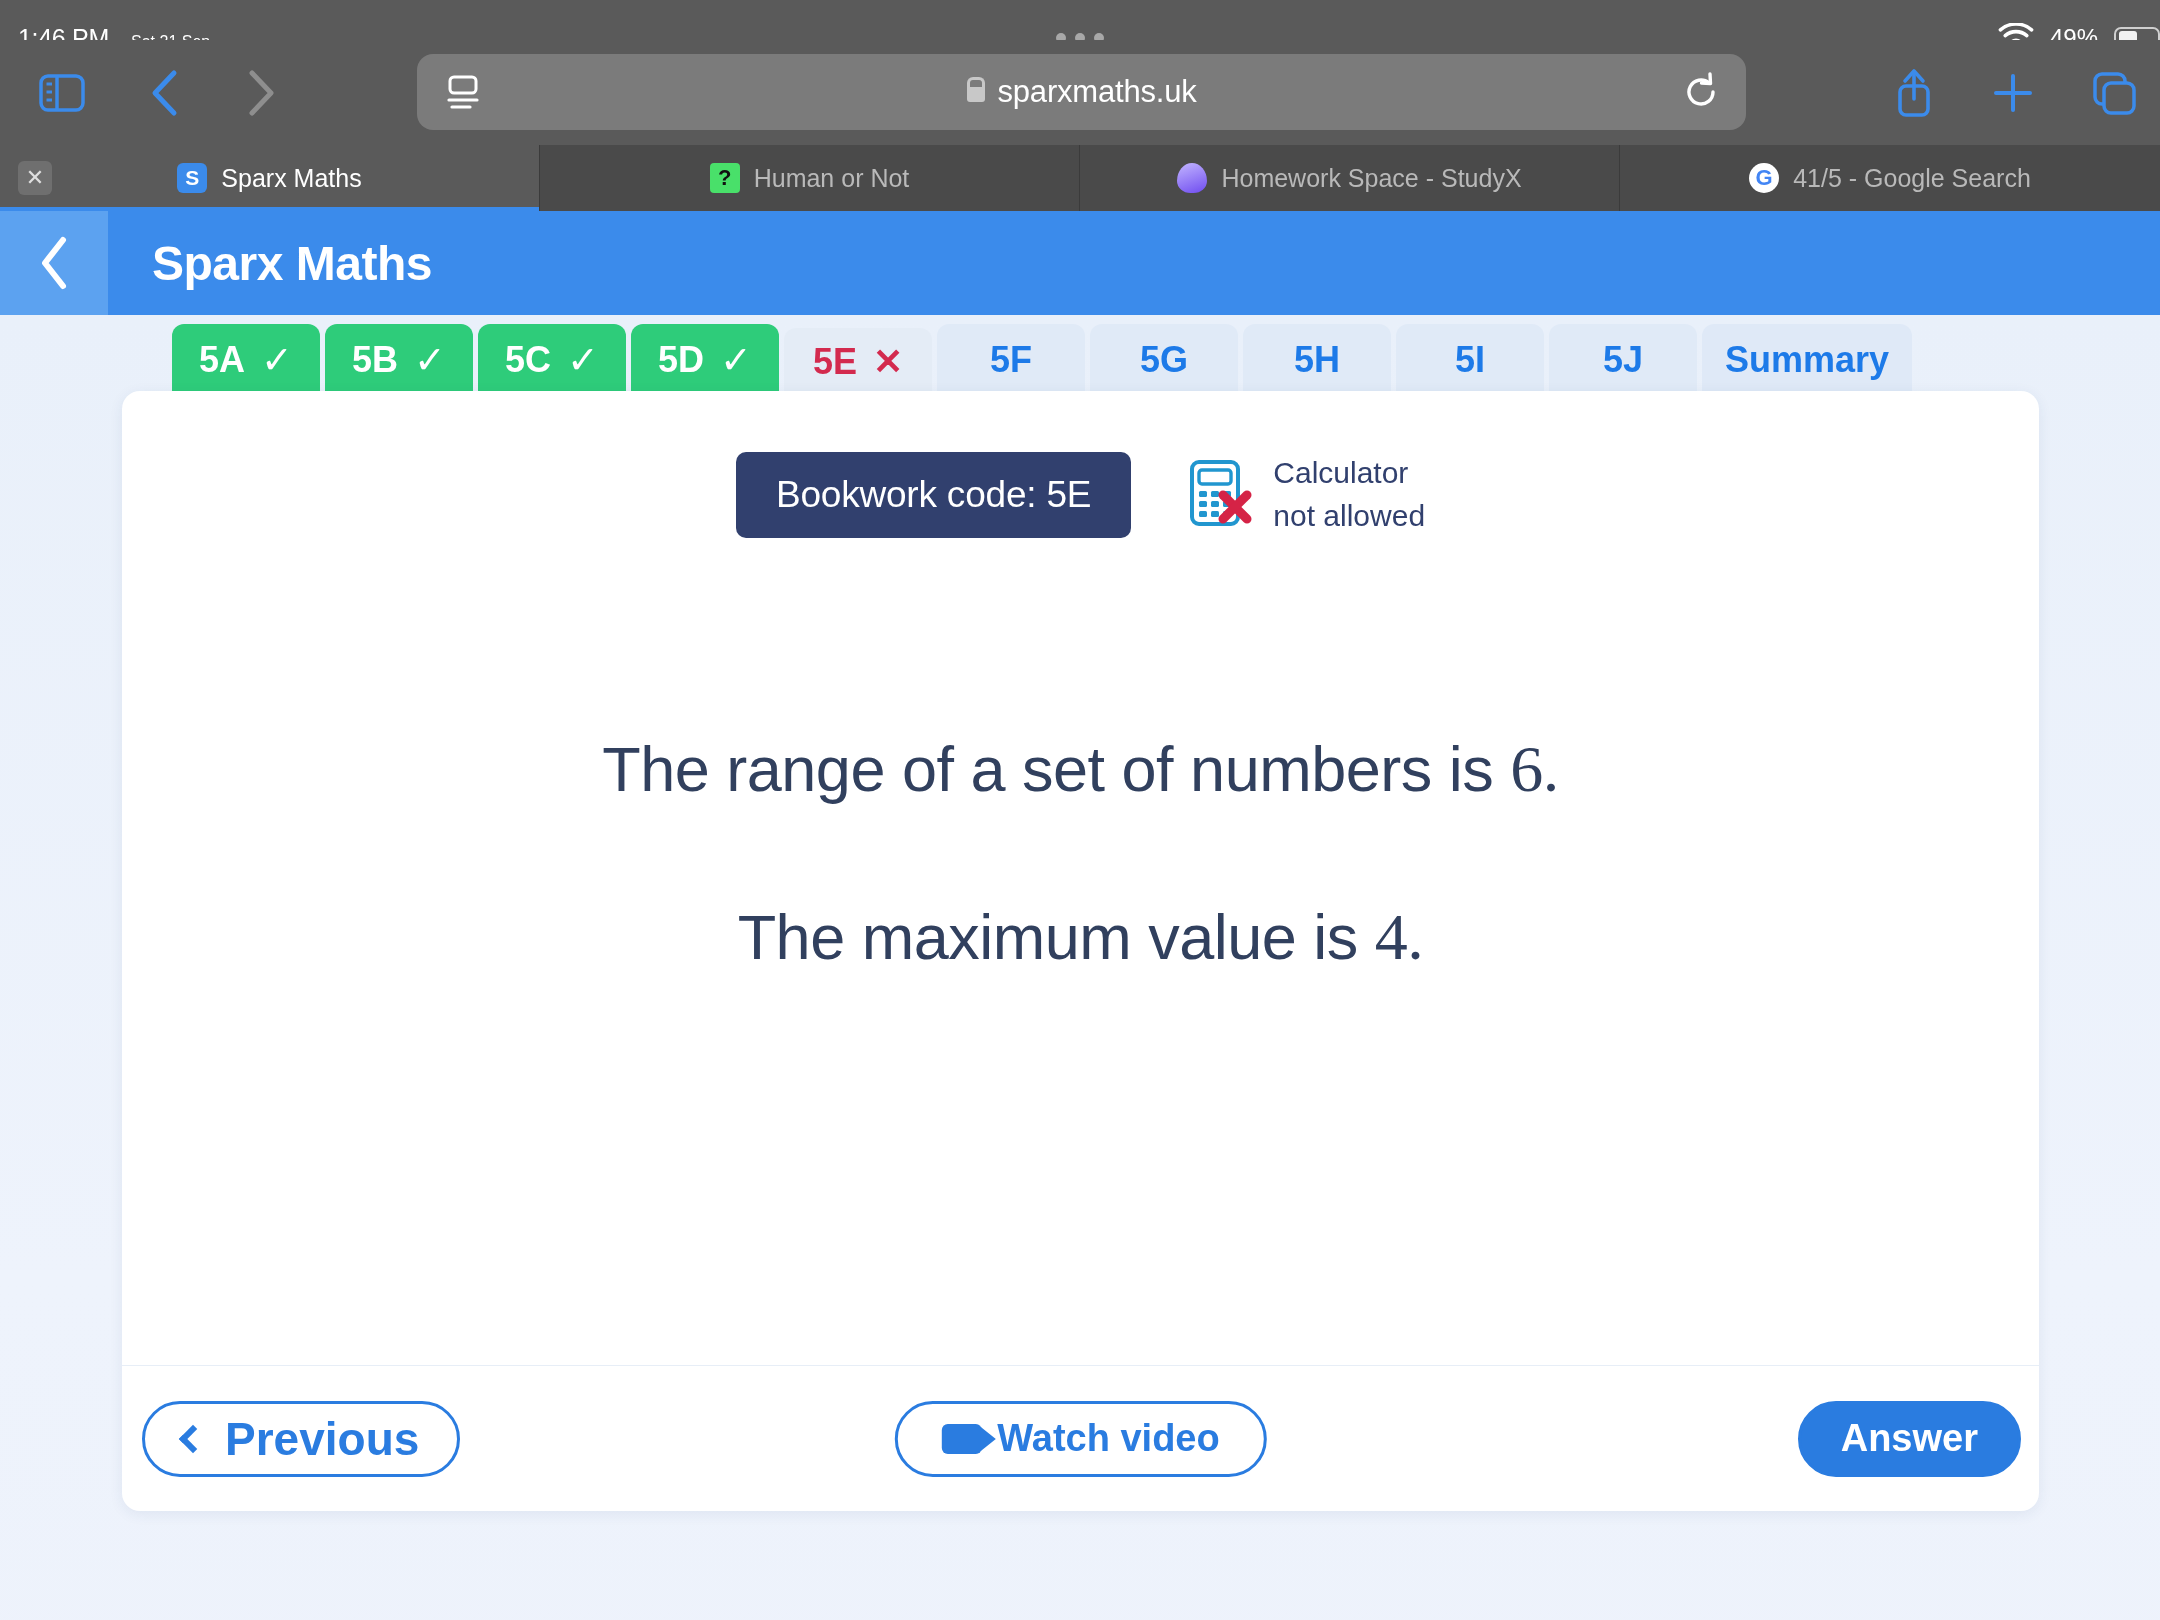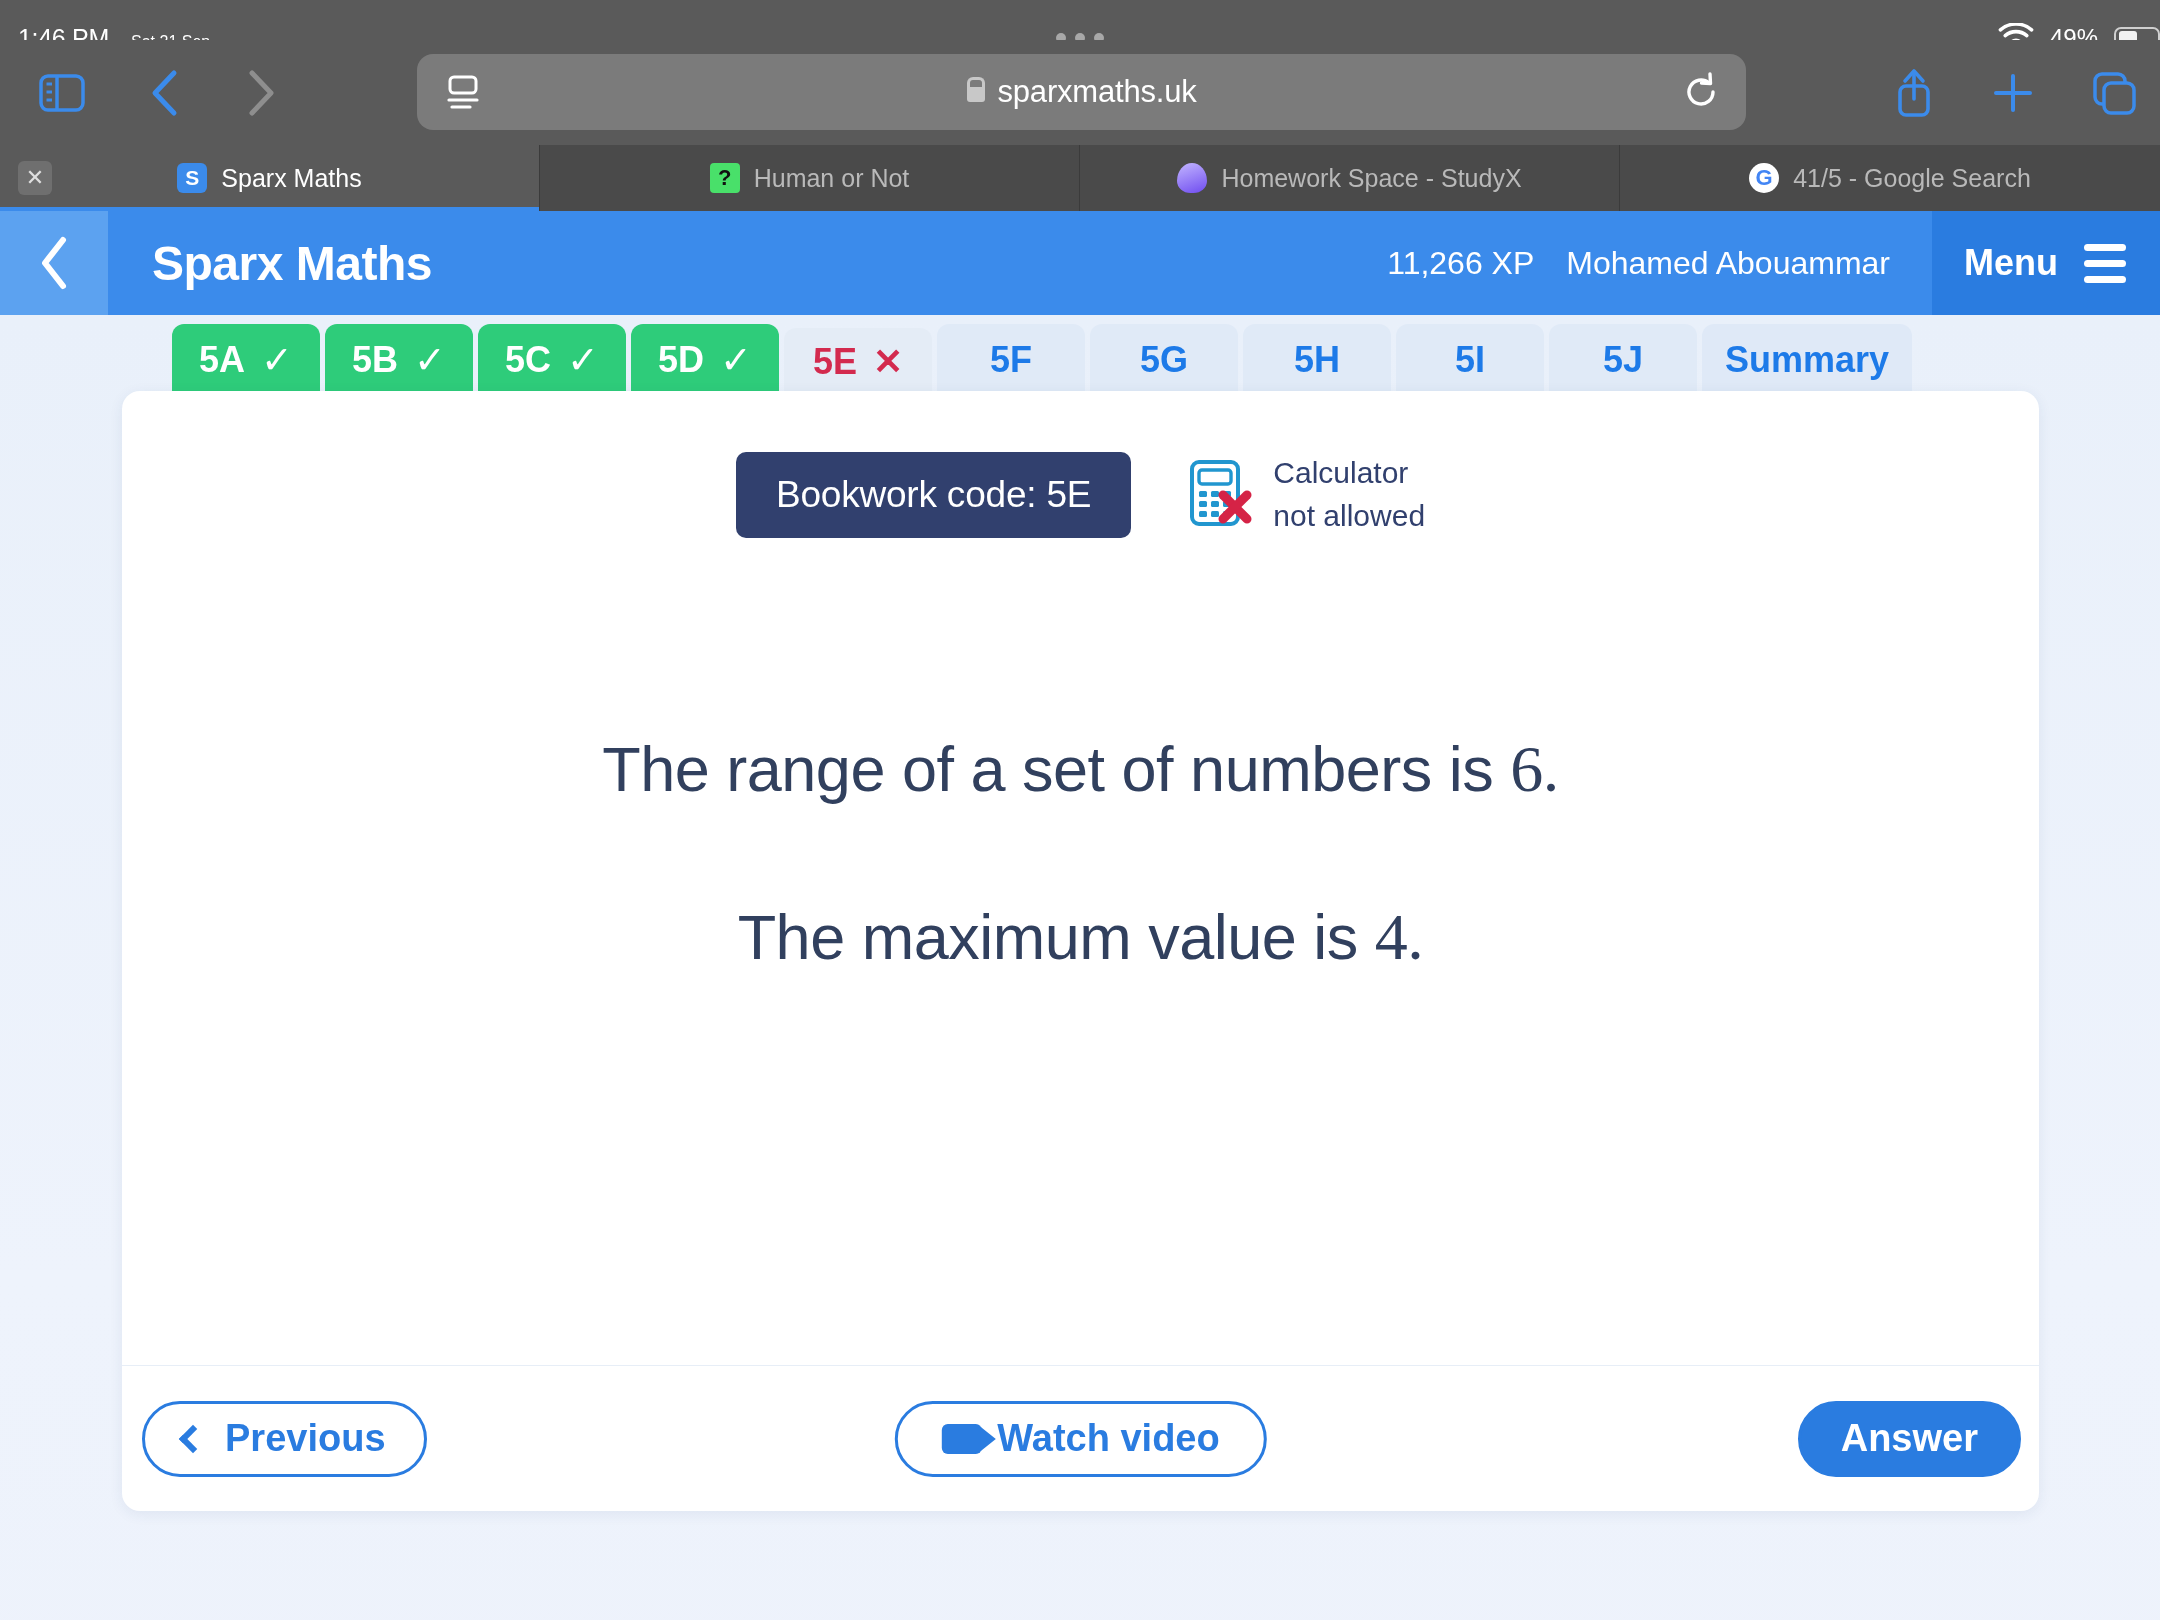--- a/index.html
+++ b/index.html
@@ -206,21 +206,21 @@
   }
   .btn {
     border-radius: 60px;
     display: flex; align-items: center; justify-content: center; gap: 16px;
     font-weight: 700;
     cursor: pointer;
   }
   .btn-prev {
     position: absolute; left: 20px;
     border: 3px solid #2a7ce0; color: #2a7ce0; background: #fff;
-    height: 76px; padding: 0 38px; font-size: 38px;
+    height: 76px; padding: 0 38px; font-size: 46px;
   }
   .btn-video {
     position: absolute; left: 50%; transform: translateX(-50%);
     border: 3px solid #2a7ce0; color: #2a7ce0; background: #fff;
     height: 76px; padding: 0 44px; font-size: 38px;
   }
   .btn-answer {
     position: absolute; right: 18px;
     background: #2a7ce0; color: #ffffff; border: 3px solid #2a7ce0;
     height: 76px; padding: 0 40px; font-size: 38px;
@@ -350,32 +350,20 @@
   </div>
 </div>
 
 <div class="sparx-header">
   <div class="sparx-back">
     <svg width="34" height="56" viewBox="0 0 34 56">
         <polyline points="26,5 8,28 26,51" stroke="#fff" stroke-width="6" fill="none" stroke-linecap="round" stroke-linejoin="round"></polyline>
       </svg>
   </div>
   <div class="sparx-title">Sparx Maths</div>
-  <div class="sparx-right">
-    <span class="sparx-xp">11,266 XP</span>
-    <span class="sparx-user">Mohamed Abouammar</span>
-    <div class="menu-btn">
-      <span class="menu-label">Menu</span>
-      <span class="menu-bars">
-          <i></i>
-          <i></i>
-          <i></i>
-        </span>
-    </div>
-  </div>
 </div>
 
 <div class="page">
 
   <div class="qtabs">
     <div class="qtab done">
       <span>5A</span>
       <span class="tick">✓</span>
     </div>
     <div class="qtab done">

